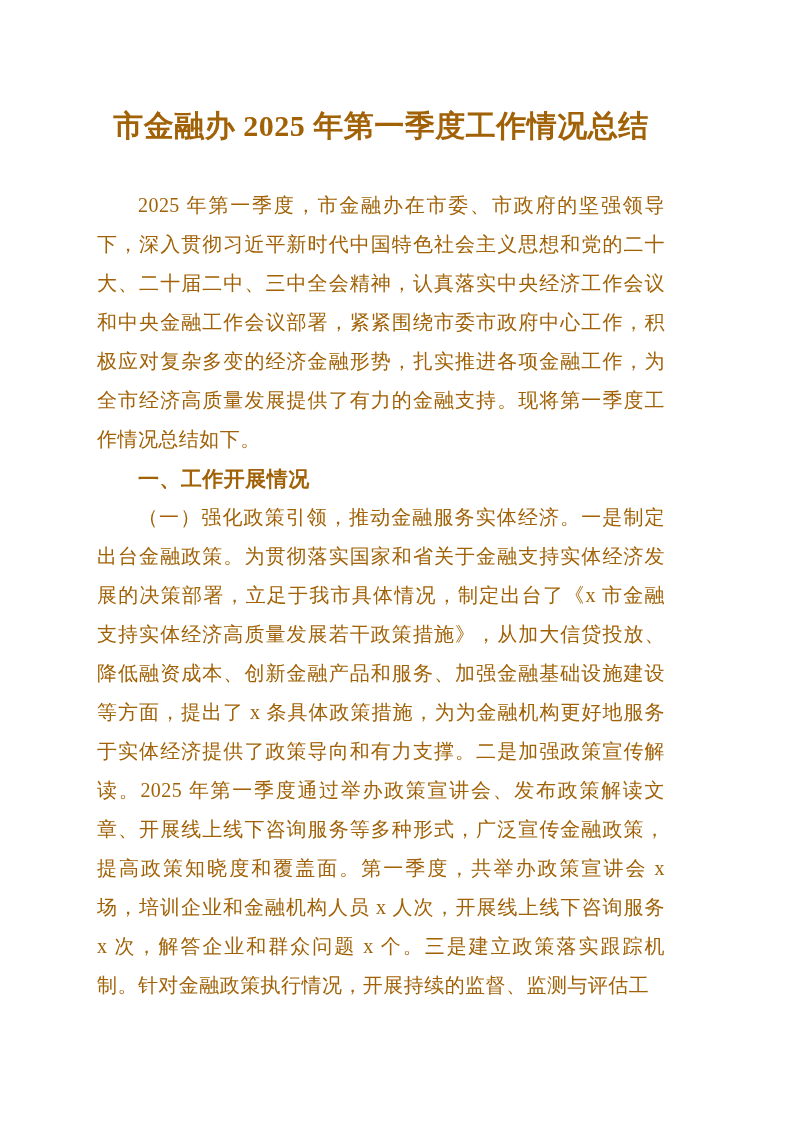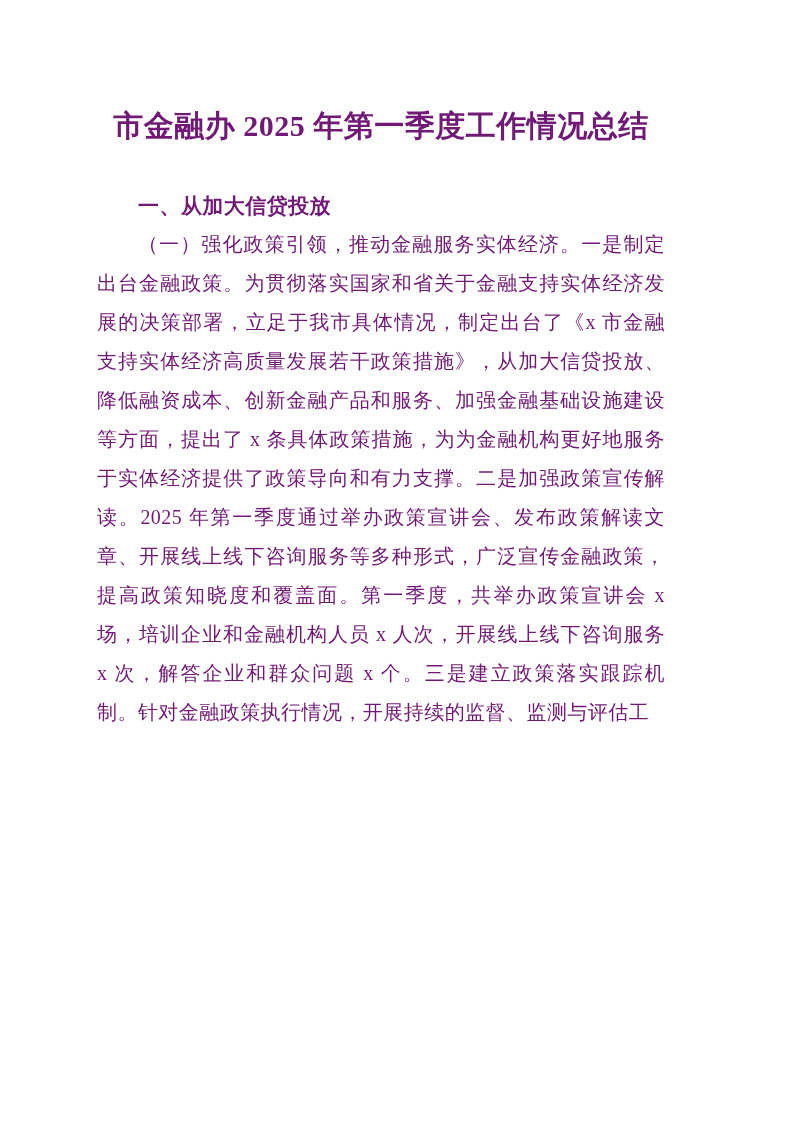--- a/index.html
+++ b/index.html
@@ -6,21 +6,21 @@
 
   html, body {
     background: #ffffff;
   }
 
   .page {
     position: relative;
     width: 793px;
     height: 1122px;
     background: #ffffff;
-    color: #701a75;
+    color: #a16207;
     padding: 103px 128px 0 97px;
     overflow: hidden;
     font-family: "Liberation Serif", "DejaVu Serif", serif;
   }
 
   .doc-title {
     font-size: 30px;
     font-weight: bold;
     line-height: 46px;
     text-align: center;
@@ -51,18 +51,19 @@
     font-weight: normal;
   }
 </style>
 </head>
 <body>
 
 <div class="page">
 
   <h1 class="doc-title">市金融办 2025 年第一季度工作情况总结</h1>
 
+  <p class="body-para">2025 年第一季度，市金融办在市委、市政府的坚强领导下，深入贯彻习近平新时代中国特色社会主义思想和党的二十大、二十届二中、三中全会精神，认真落实中央经济工作会议和中央金融工作会议部署，紧紧围绕市委市政府中心工作，积极应对复杂多变的经济金融形势，扎实推进各项金融工作，为全市经济高质量发展提供了有力的金融支持。现将第一季度工作情况总结如下。</p>
 
-  <h2 class="section-heading">一、从加大信贷投放</h2>
+  <h2 class="section-heading">一、工作开展情况</h2>
 
   <p class="body-para"><span class="lead-bold">（一）强化政策引领，推动金融服务实体经济。</span><span>一是制定出台金融政策。为贯彻落实国家和省关于金融支持实体经济发展的决策部署，立足于我市具体情况，制定出台了《x 市金融支持实体经济高质量发展若干政策措施》，从加大信贷投放、降低融资成本、创新金融产品和服务、加强金融基础设施建设等方面，提出了 x 条具体政策措施，为为金融机构更好地服务于实体经济提供了政策导向和有力支撑。二是加强政策宣传解读。2025 年第一季度通过举办政策宣讲会、发布政策解读文章、开展线上线下咨询服务等多种形式，广泛宣传金融政策，提高政策知晓度和覆盖面。第一季度，共举办政策宣讲会 x 场，培训企业和金融机构人员 x 人次，开展线上线下咨询服务 x 次，解答企业和群众问题 x 个。三是建立政策落实跟踪机制。针对金融政策执行情况，开展持续的监督、监测与评估工</span></p>
 
 </div>
 
 </body></html>

